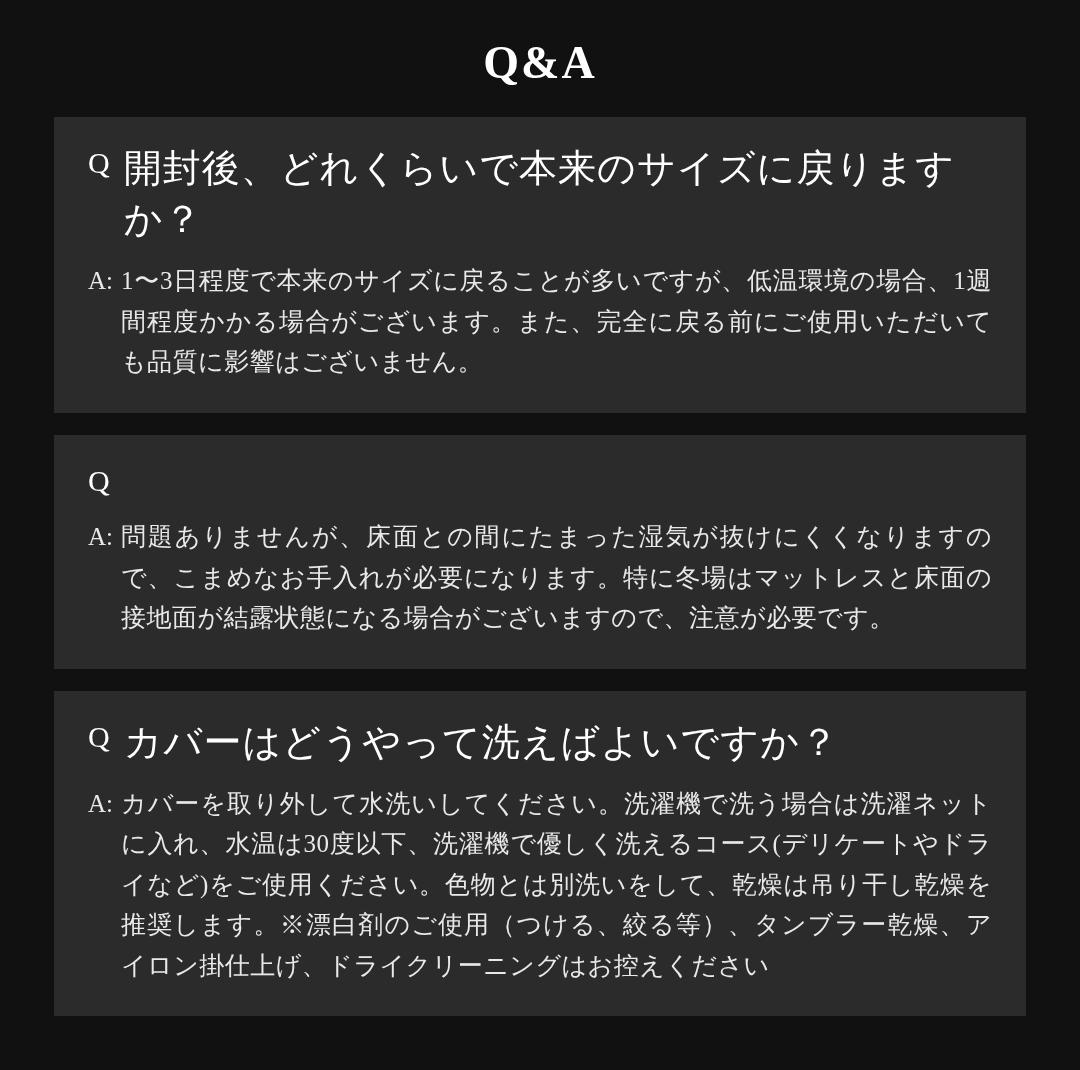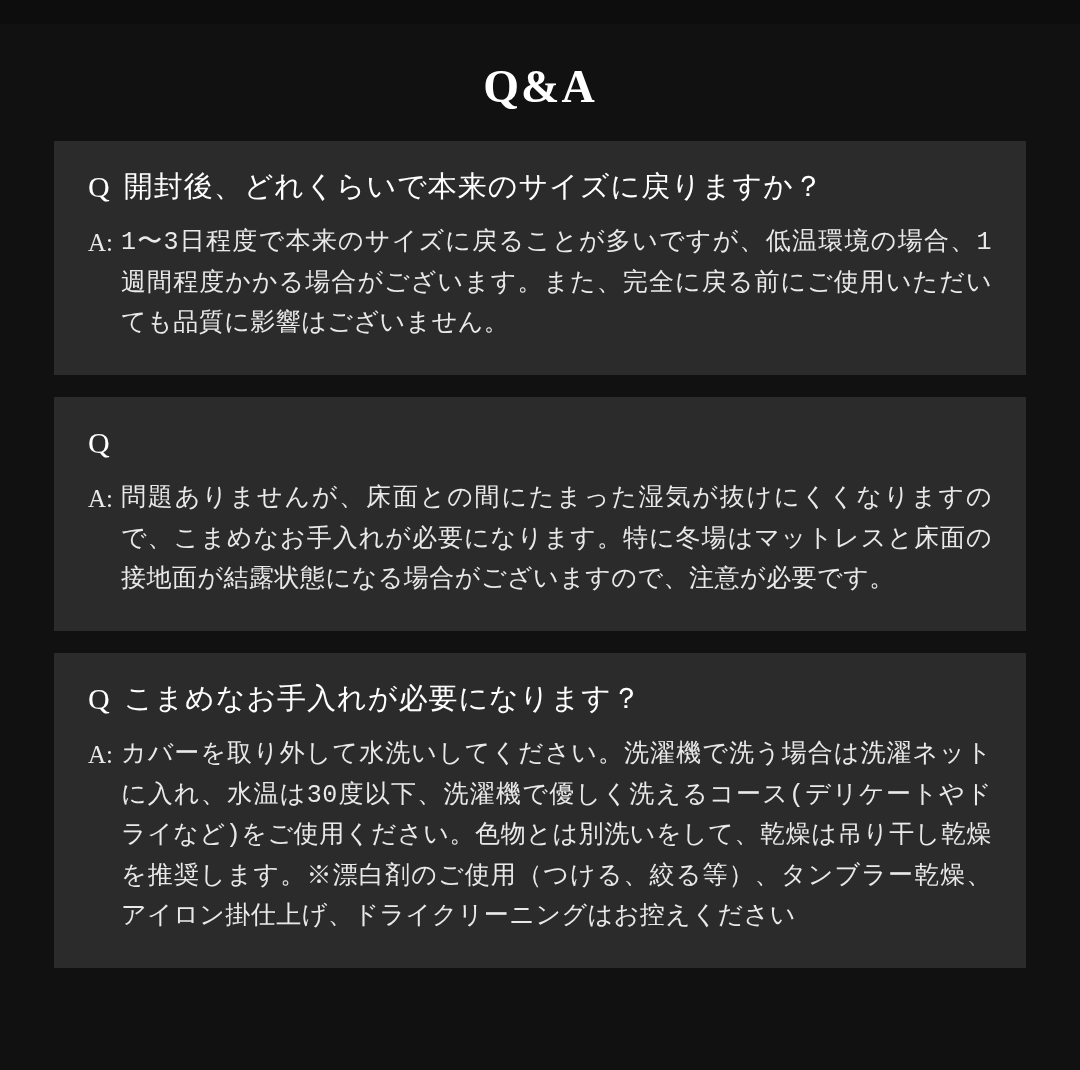--- a/index.html
+++ b/index.html
@@ -25,21 +25,20 @@
   .page-title {
     text-align: center;
     font-size: 46px;
     font-weight: 700;
     letter-spacing: 2px;
     color: #ffffff;
     padding-top: 38px;
     padding-bottom: 28px;
     line-height: 1.1;
     font-family: "Liberation Serif", "DejaVu Serif", serif;
-    margin-top: 24px;
   }
   .qa-list {
     display: flex;
     flex-direction: column;
     gap: 22px;
   }
   .qa-card {
     background: #2b2b2b;
     box-sizing: border-box;
     padding: 26px 34px 30px 34px;
@@ -51,21 +50,21 @@
     margin-bottom: 16px;
   }
   .q-mark {
     font-size: 30px;
     font-weight: 400;
     line-height: 1.35;
     color: #ffffff;
     flex: 0 0 auto;
   }
   .q-text {
-    font-size: 29px;
+    font-size: 38px;
     line-height: 1.35;
     color: #ffffff;
     letter-spacing: 1px;
     font-weight: 400;
   }
   .a-row {
     display: flex;
     align-items: flex-start;
     gap: 8px;
   }
@@ -76,21 +75,20 @@
     flex: 0 0 auto;
     font-weight: 400;
   }
   .a-text {
     font-size: 25px;
     line-height: 1.62;
     color: #e9e9e9;
     letter-spacing: 0.5px;
     text-align: justify;
     font-weight: 400;
-    font-family: Liberation Mono, monospace;
   }
 </style>
 </head>
 <body>
 
 <div class="page">
 
   <div class="page-title">Q&amp;A</div>
 
   <div class="qa-list">
@@ -112,21 +110,21 @@
       </div>
       <div class="a-row">
         <span class="a-mark">A:</span>
         <span class="a-text">問題ありませんが、床面との間にたまった湿気が抜けにくくなりますので、こまめなお手入れが必要になります。特に冬場はマットレスと床面の接地面が結露状態になる場合がございますので、注意が必要です。</span>
       </div>
     </div>
 
     <div class="qa-card">
       <div class="q-row">
         <span class="q-mark">Q</span>
-        <span class="q-text">こまめなお手入れが必要になります？</span>
+        <span class="q-text">カバーはどうやって洗えばよいですか？</span>
       </div>
       <div class="a-row">
         <span class="a-mark">A:</span>
         <span class="a-text">カバーを取り外して水洗いしてください。洗濯機で洗う場合は洗濯ネットに入れ、水温は30度以下、洗濯機で優しく洗えるコース(デリケートやドライなど)をご使用ください。色物とは別洗いをして、乾燥は吊り干し乾燥を推奨します。※漂白剤のご使用（つける、絞る等）、タンブラー乾燥、アイロン掛仕上げ、ドライクリーニングはお控えください</span>
       </div>
     </div>
 
   </div>
 </div>
 

